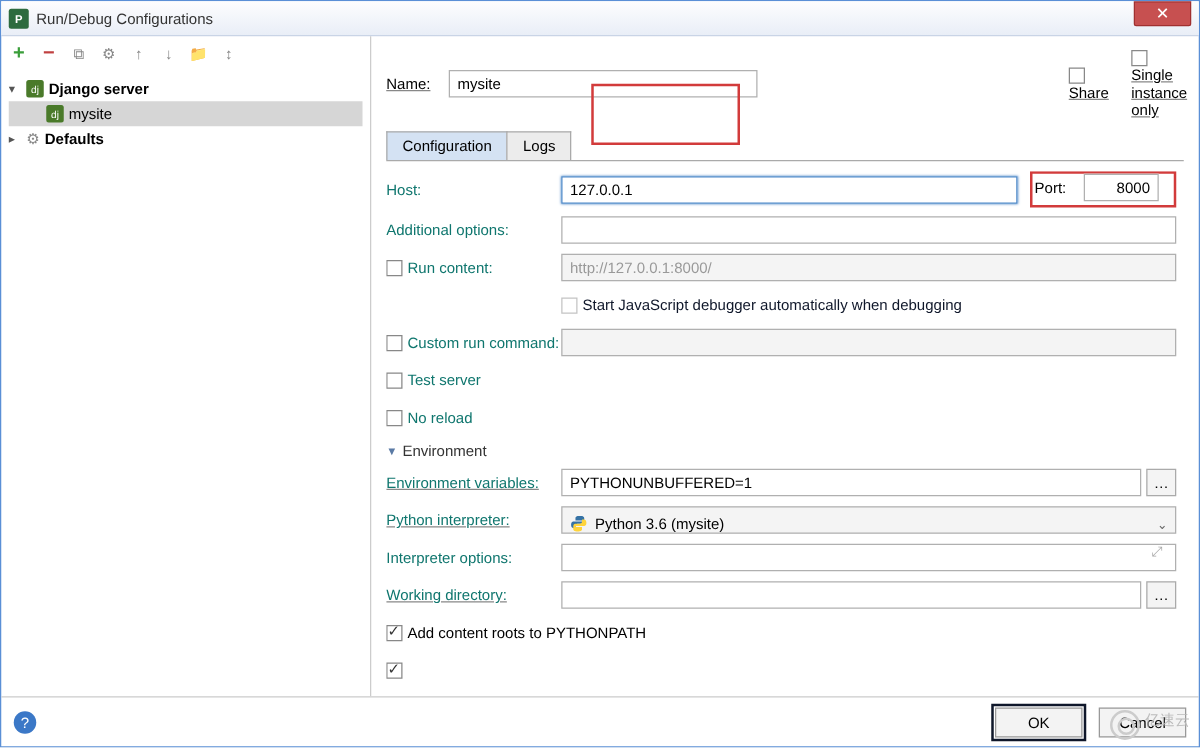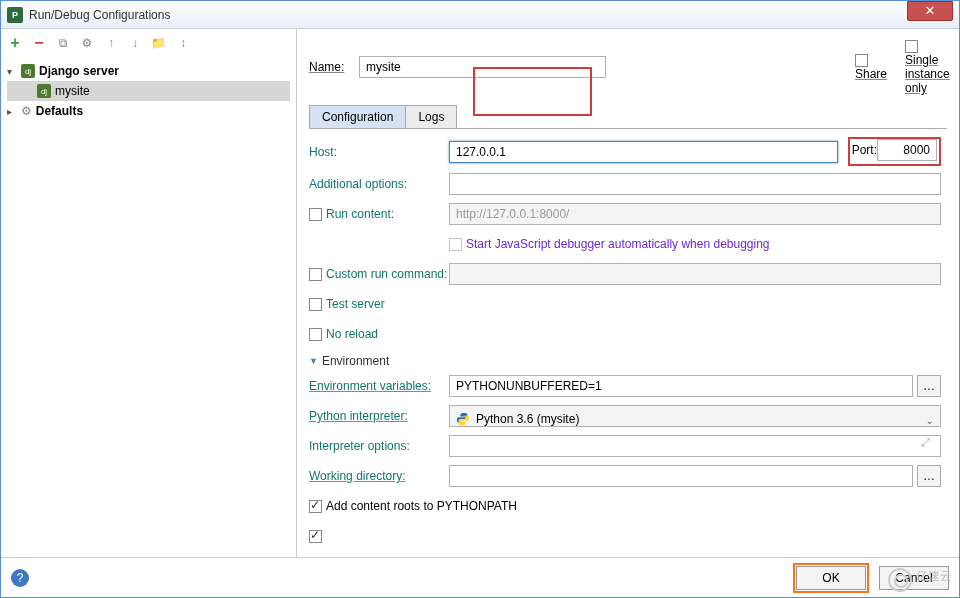--- a/index.html
+++ b/index.html
@@ -35,33 +35,33 @@
 .tab.active { background:#d4e2f3; }
 .formarea { flex:1; overflow:auto; padding-right:6px;}
 .frow { display:flex; align-items:center; margin-bottom:6px; min-height:24px;}
 .flabel { width:140px; color:#0f766e;}
 .flabel.u { text-decoration:underline; text-decoration-color:#888;}
 .finput { height:22px; border:1px solid #b0b0b0; padding:0 6px; background:#fff;}
 .finput.host { flex:1; border:1px solid #4a86c7; box-shadow:0 0 2px #4a86c7;}
 .finput.port { width:60px; text-align:right;}
 .finput.grey { background:#f4f4f4; color:#999;}
 .finput.full { flex:1;}
-.portredwrap{border:2px solid #d23b3b; padding:0 2px 3px 2px; display:flex; align-items:center; gap:0;}
+.portredwrap{border:2px solid #d23b3b; padding:0 12px 3px 2px; display:flex; align-items:center; gap:14px;}
 .section { color:#333; margin:8px 0 6px 0; display:flex; align-items:center; gap:4px;}
 .section .tri{color:#5a7aa5;font-size:9px;}
 .dotsbtn{width:24px;height:22px;border:1px solid #aaa;background:#f4f4f4;text-align:center;line-height:20px;margin-left:4px;}
 .sel-input{flex:1;height:22px;border:1px solid #b0b0b0;background:#f4f4f4;display:flex;align-items:flex-end;padding:0 6px;gap:6px;}
 .pyico{width:14px;height:14px;display:inline-block;}
 .pyico svg{width:14px;height:14px;}
 .chevd{margin-left:auto;color:#666;font-size:10px;}
 .expand-icn{margin-left:auto;color:#aaa;font-size:11px;padding-right:4px;}
 .footer{height:40px;border-top:1px solid #ccc;display:flex;align-items:center;padding:0 10px;gap:10px;}
 .helpico{width:18px;height:18px;border-radius:50%;background:#3b78c7;color:#fff;display:inline-flex;align-items:center;justify-content:center;font-size:12px;margin-right:auto;}
 .fbtn{min-width:70px;height:24px;border:1px solid #999;background:#f3f3f3;text-align:center;line-height:22px;}
-.okwrap{border:2px solid #f97316;padding:1px;margin-left:36px;}
+.okwrap{border:2px solid #0f172a;padding:1px;margin-left:36px;}
 .watermark{position:absolute;right:8px;bottom:6px;color:#bbb;font-size:16px;font-family:sans-serif;pointer-events:none;display:flex;align-items:flex-start;gap:4px;}
 .watermark .cir{width:24px;height:24px;border:2px solid #ccc;border-radius:50%;display:inline-block;position:relative;}
 .watermark .cir::after{content:"";position:absolute;width:10px;height:10px;border:2px solid #ccc;border-radius:50%;left:4px;top:4px;}
 </style>
 </head>
 <body>
 
 <div class="window">
   <div class="titlebar">
     <span class="ticon">P</span>
@@ -127,21 +127,21 @@
           <span class="flabel">Additional options:</span>
           <input class="finput full" style="">
         </div>
         <div class="frow">
           <span class="flabel"><span class="chk"></span><span>Run content:</span></span>
           <input class="finput full grey" value="http://127.0.0.1:8000/" style="">
         </div>
         <div class="frow">
           <span class="flabel"></span>
           <span class="chk" style="opacity:.5"></span>
-          <span style="color:#6d28d9">Start JavaScript debugger automatically when debugging</span>
+          <span style="color:#0f172a">Start JavaScript debugger automatically when debugging</span>
         </div>
         <div class="frow">
           <span class="flabel"><span class="chk"></span><span>Custom run command:</span></span>
           <input class="finput full grey" style="">
         </div>
         <div class="frow">
           <span class="flabel"><span class="chk"></span><span>Test server</span></span>
         </div>
         <div class="frow">
           <span class="flabel"><span class="chk"></span><span>No reload</span></span>

